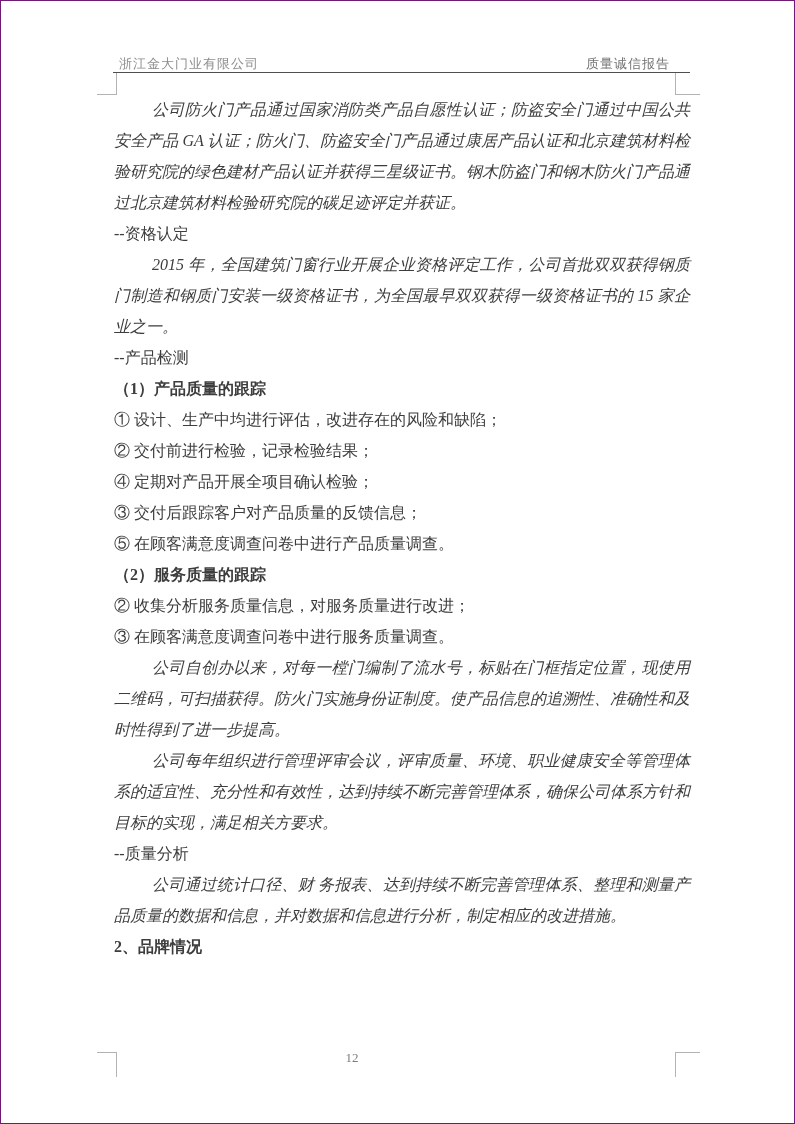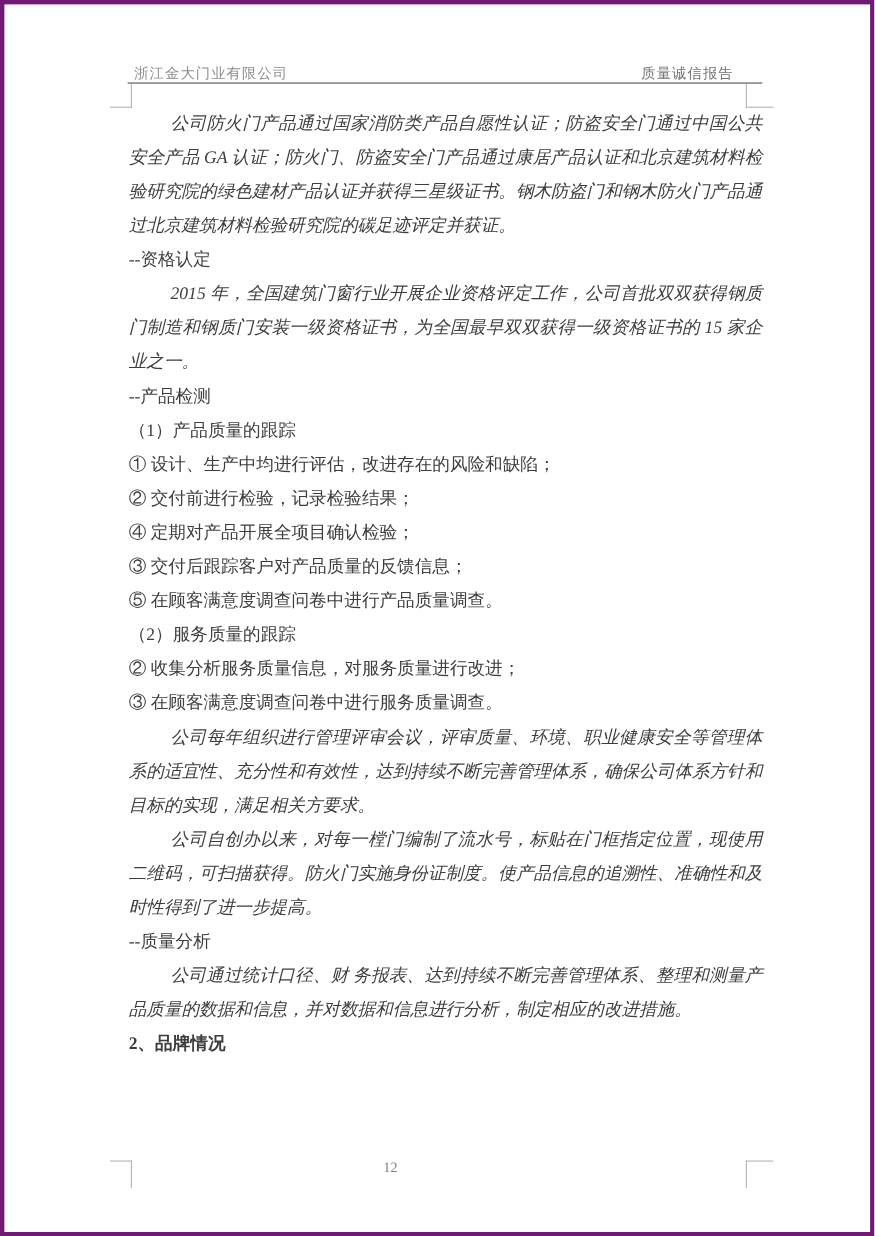--- a/index.html
+++ b/index.html
@@ -1,21 +1,21 @@
 <!DOCTYPE html>
 <html><head>
 <meta charset="utf-8">
 <style>
   html,body{margin:0;padding:0;background:#ffffff;}
   .page{
     position:relative;
     width:795px;height:1124px;
     box-sizing:border-box;
     background:#ffffff;
-    border:4px solid #701a75;
+    border:1px solid #701a75;
     overflow:hidden;
     font-family:"Liberation Serif","DejaVu Serif",serif;
   }
   
   .hdr-left{
     position:absolute;left:118px;top:54px;
     font-size:13px;color:#8d8d8d;letter-spacing:1px;
     white-space:nowrap;
   }
   .hdr-right{
@@ -39,21 +39,21 @@
     border-left:1px solid #b3b3b3;border-top:1px solid #b3b3b3;}
   
   .doc-body{
     position:absolute;left:113px;top:93px;width:576px;
     font-size:16px;line-height:31px;color:#3d3d3d;
     text-align:justify;
   }
   .doc-body p{margin:0;padding:0;}
   .para{text-indent:38px;font-style:italic;}
   .dash{text-indent:0;}
-  .sub{padding-left:32px;font-weight:normal;}
+  .sub{padding-left:32px;font-weight:bold;}
   .item{padding-left:32px;}
   .h2{font-weight:bold;}
   
   .footer-pagenum{
     position:absolute;left:0;top:1049px;width:702px;
     text-align:center;font-size:13px;color:#7d7d7d;
   }
 </style>
 </head>
 <body>
@@ -76,22 +76,22 @@
     <p class="dash">--产品检测</p>
     <p class="sub">（1）产品质量的跟踪</p>
     <p class="item">① 设计、生产中均进行评估，改进存在的风险和缺陷；</p>
     <p class="item">② 交付前进行检验，记录检验结果；</p>
     <p class="item">④ 定期对产品开展全项目确认检验；</p>
     <p class="item">③ 交付后跟踪客户对产品质量的反馈信息；</p>
     <p class="item">⑤ 在顾客满意度调查问卷中进行产品质量调查。</p>
     <p class="sub">（2）服务质量的跟踪</p>
     <p class="item">② 收集分析服务质量信息，对服务质量进行改进；</p>
     <p class="item">③ 在顾客满意度调查问卷中进行服务质量调查。</p>
+    <p class="para">公司自创办以来，对每一樘门编制了流水号，标贴在门框指定位置，现使用二维码，可扫描获得。防火门实施身份证制度。使产品信息的追溯性、准确性和及时性得到了进一步提高。</p>
     <p class="para">公司每年组织进行管理评审会议，评审质量、环境、职业健康安全等管理体系的适宜性、充分性和有效性，达到持续不断完善管理体系，确保公司体系方针和目标的实现，满足相关方要求。</p>
-    <p class="para">公司自创办以来，对每一樘门编制了流水号，标贴在门框指定位置，现使用二维码，可扫描获得。防火门实施身份证制度。使产品信息的追溯性、准确性和及时性得到了进一步提高。</p>
     <p class="dash">--质量分析</p>
     <p class="para">公司通过统计口径、财 务报表、达到持续不断完善管理体系、整理和测量产品质量的数据和信息，并对数据和信息进行分析，制定相应的改进措施。</p>
     <p class="h2">2、品牌情况</p>
   </div>
 
   <div class="footer-pagenum">12</div>
 
 </div>
 
 </body></html>

